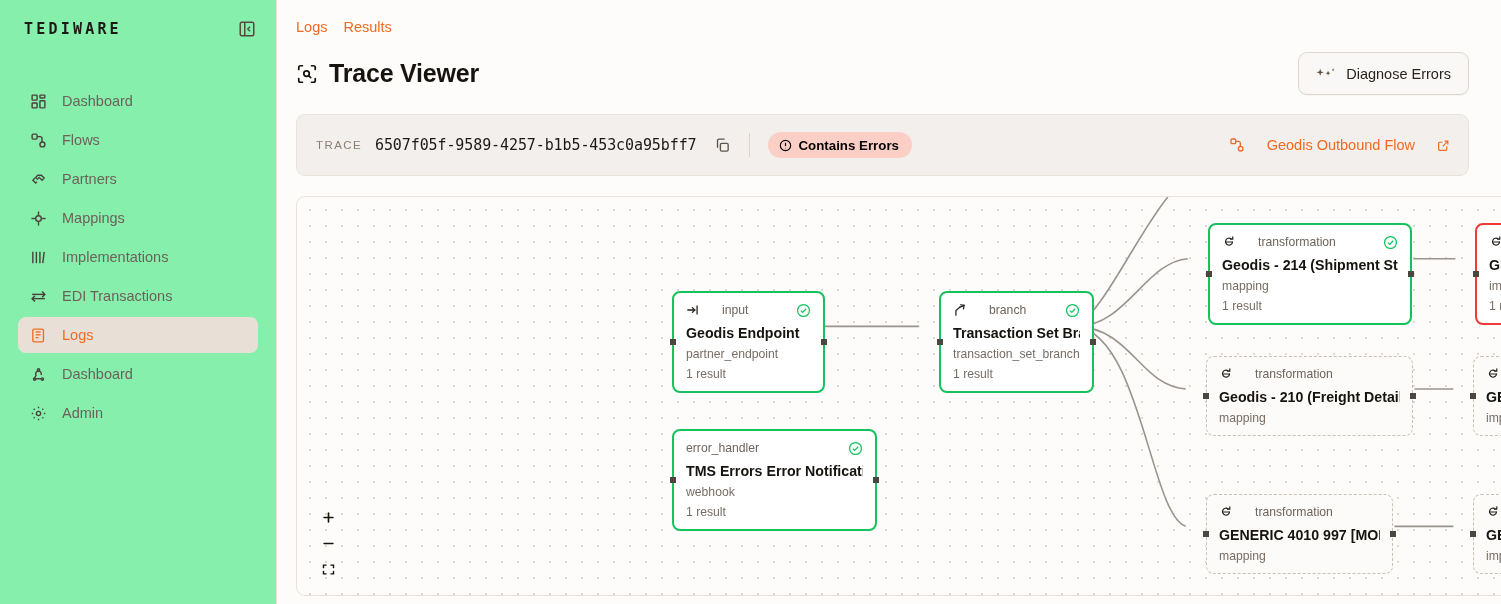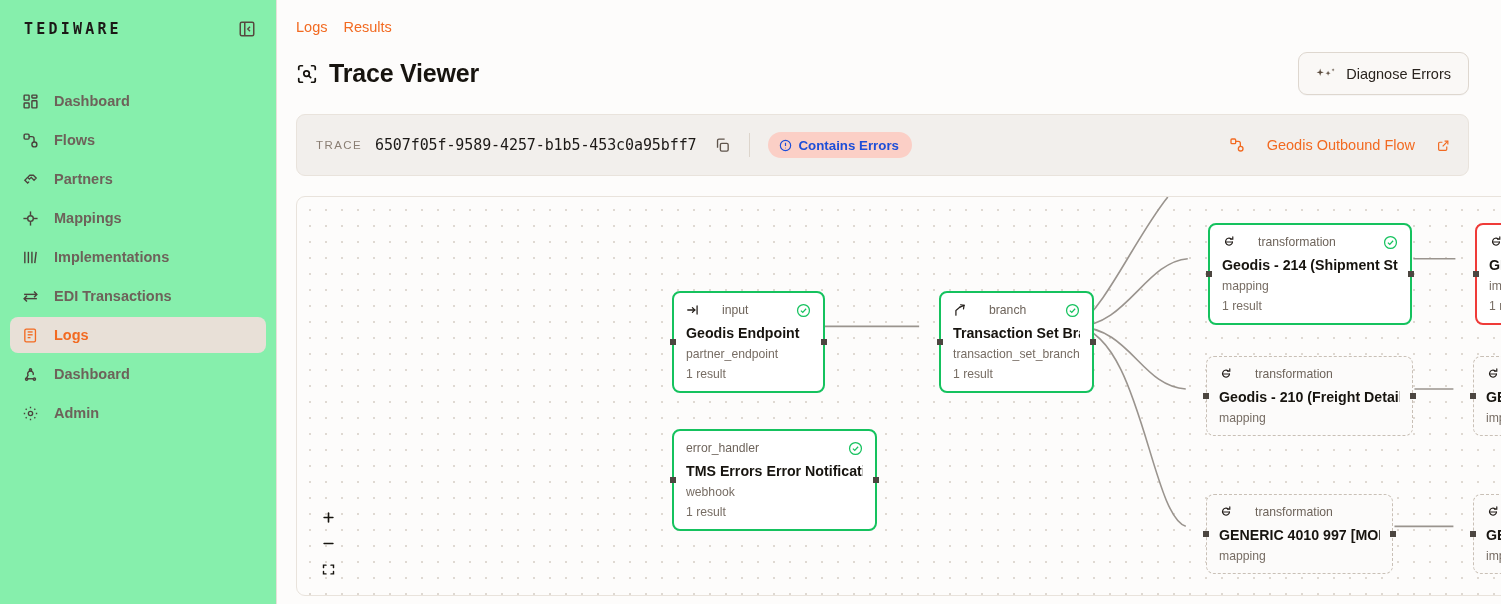--- a/index.html
+++ b/index.html
@@ -29,21 +29,21 @@
     font-family: "DejaVu Sans Mono", monospace;
     font-size: 15px; font-weight: 700;
     letter-spacing: 3.2px;
     color: #1c1917;
   }
   .collapse-btn {
     width: 18px; height: 18px;
     display: flex; align-items: center; justify-content: center;
     cursor: pointer; color: #57493f;
   }
-  .sb-nav { margin-top: 25px; padding: 0 10px; font-weight: bold; }
+  .sb-nav { margin-top: 25px; padding: 0 18px; }
   .sb-item {
     display: flex; align-items: center;
     gap: 15px;
     height: 36px;
     padding: 0 12px;
     border-radius: 8px;
     margin-bottom: 3px;
     cursor: pointer;
     color: #6d625a;
     font-size: 14.5px;
@@ -124,21 +124,21 @@
     margin-left: 17px; width: 17px; height: 17px;
     color: #5f544b; cursor: pointer; display:flex;
   }
   .vdiv {
     width: 1px; height: 24px; background: #ddd5cc;
     margin: 0 18px;
   }
   .err-badge {
     display: inline-flex; align-items: center; gap: 7px;
     background: #fbcfc6;
-    color: #1d4ed8;
+    color: #000000;
     border-radius: 20px;
     height: 26px;
     padding: 0 13px 0 11px;
     font-size: 13.3px; font-weight: 600;
   }
   .err-badge .alert-ico { width: 13px; height: 13px; display:flex; }
   .flow-link {
     margin-left: auto;
     display: flex; align-items: center; gap: 22px;
     color: #f26a21; font-size: 14.5px; cursor: pointer;

